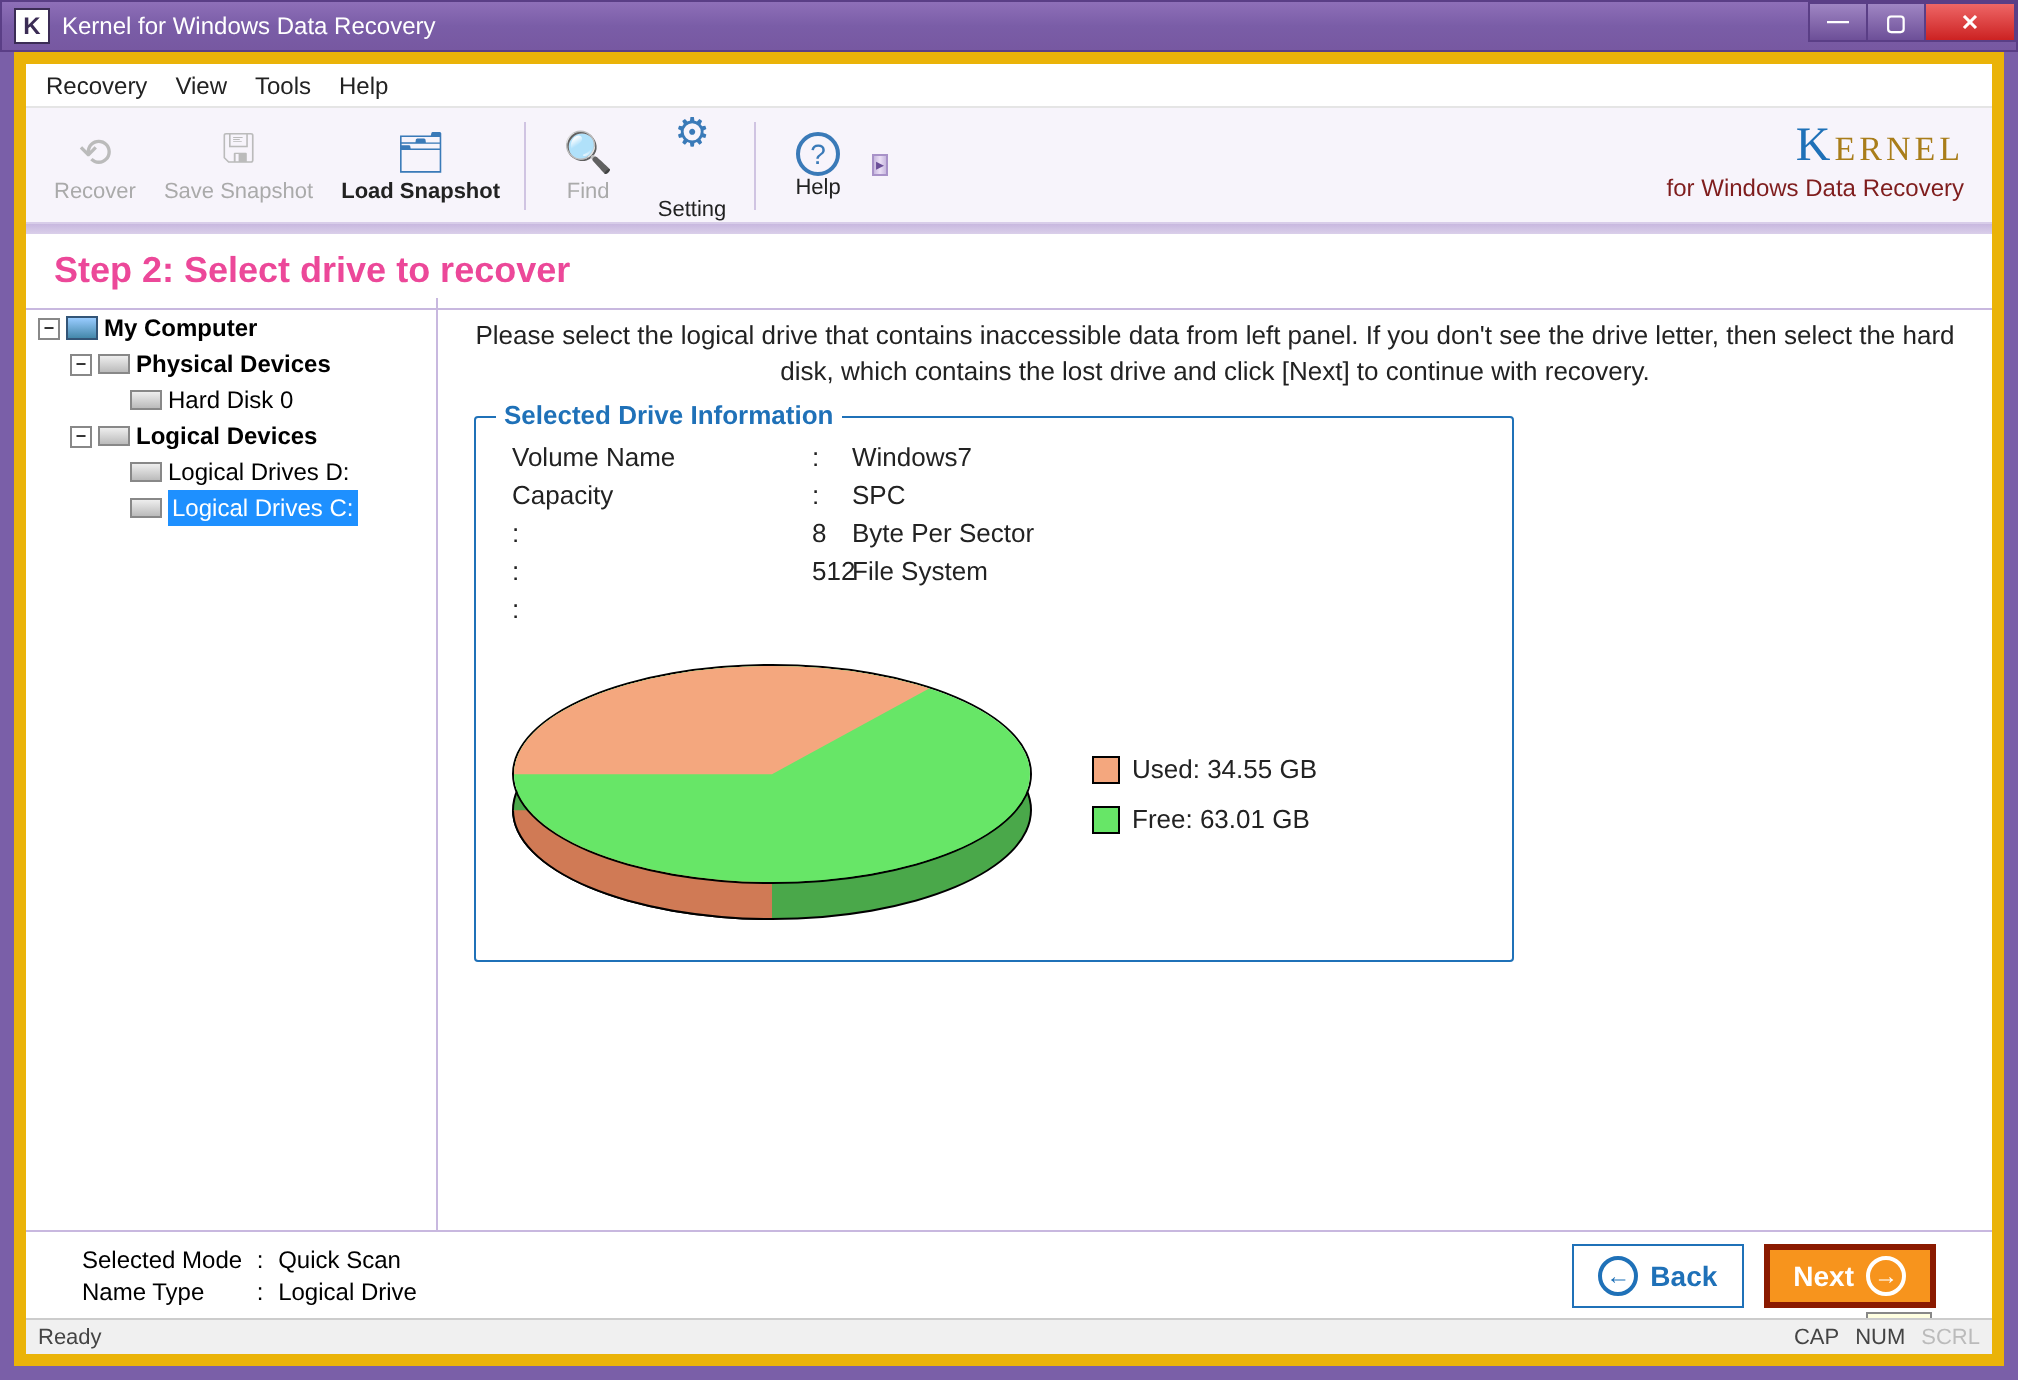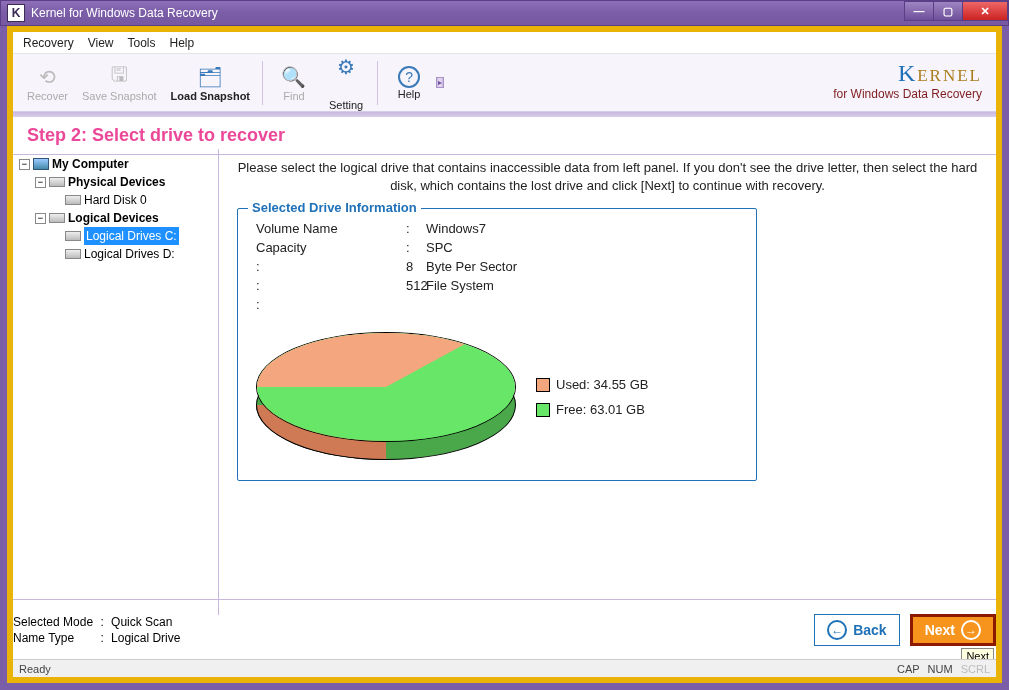--- a/index.html
+++ b/index.html
@@ -134,21 +134,21 @@
     position:relative;
     width:520px;
   }
   .groupbox .legend {
     position:absolute; top:-9px; left:10px;
     background:#fff; padding:0 4px;
     color:#1f71b8; font-weight:bold; font-size:13px;
   }
   .kv { display:grid; grid-template-columns: 150px 20px auto; row-gap:4px; font-size:13px;}
   
-  .chartwrap { display:flex; align-items:center; gap:20px; margin-top:20px;}
+  .chartwrap { display:flex; align-items:center; gap:30px; margin-top:20px;}
   .pie3d { position:relative; width:260px; height:130px; }
   .pie3d .side {
     position:absolute; left:0; top:18px; width:260px; height:110px;
     border-radius:50%;
     background:#4aa84a;
     border:1px solid #000;
   }
   .pie3d .side.usedside {
     background:#d07a55;
     clip-path: polygon(0 50%, 50% 50%, 50% 100%, 0 100%);
@@ -165,24 +165,24 @@
     background:#f4a77e;
     clip-path: polygon(50% 50%, 0 50%, 0 100%, 50% 100%, 50% 50%, 35% 0, 0 0, 0 50%);
   }
   .legendbox { font-size:13px; }
   .legendbox div { display:flex; align-items:center; gap:6px; margin:10px 0;}
   .sw { width:14px;height:14px;border:1px solid #000;}
   .sw.used { background:#f4a77e;}
   .sw.free { background:#67e667;}
   
   .footer {
-    position:absolute; left:0; right:0; bottom:18px; height:60px;
+    position:absolute; left:0; right:0; bottom:18px; height:44px;
     border-top:1px solid #c8b8df;
     display:flex; align-items:center;
-    padding:0 0;
+    padding:0 28px;
   }
   .meta { font-size:12px; display:grid; grid-template-columns:auto auto auto; column-gap:4px; row-gap:2px;}
   .navbtns { margin-left:auto; display:flex; gap:10px; align-items:center; position:relative;}
   .btn {
     height:32px; min-width:76px;
     display:flex;align-items:center;justify-content:center;
     gap:6px; font-size:14px; font-weight:600;
     border:1px solid #1f71b8; background:#fff; color:#1f71b8;
     padding:0 12px;
   }
@@ -297,31 +297,31 @@
               </ul>
             </li>
             <li>
               <div class="treerow bold">
                 <span class="expander">−</span>
                 <span class="nicon drive"></span>
                 <span class="lbl">Logical Devices</span>
               </div>
               <ul>
                 <li>
+                  <div class="treerow">
+                    <span class="expander blank"></span>
+                    <span class="nicon drive"></span>
+                    <span class="lbl">Logical Drives D:</span>
+                  </div>
+                </li>
+                <li>
                   <div class="treerow sel">
                     <span class="expander blank"></span>
                     <span class="nicon drive"></span>
                     <span class="lbl">Logical Drives C:</span>
-                  </div>
-                </li>
-                <li>
-                  <div class="treerow">
-                    <span class="expander blank"></span>
-                    <span class="nicon drive"></span>
-                    <span class="lbl">Logical Drives D:</span>
                   </div>
                 </li>
               </ul>
             </li>
           </ul>
         </li>
       </ul>
     </div>
 
     <div class="detailpanel">

